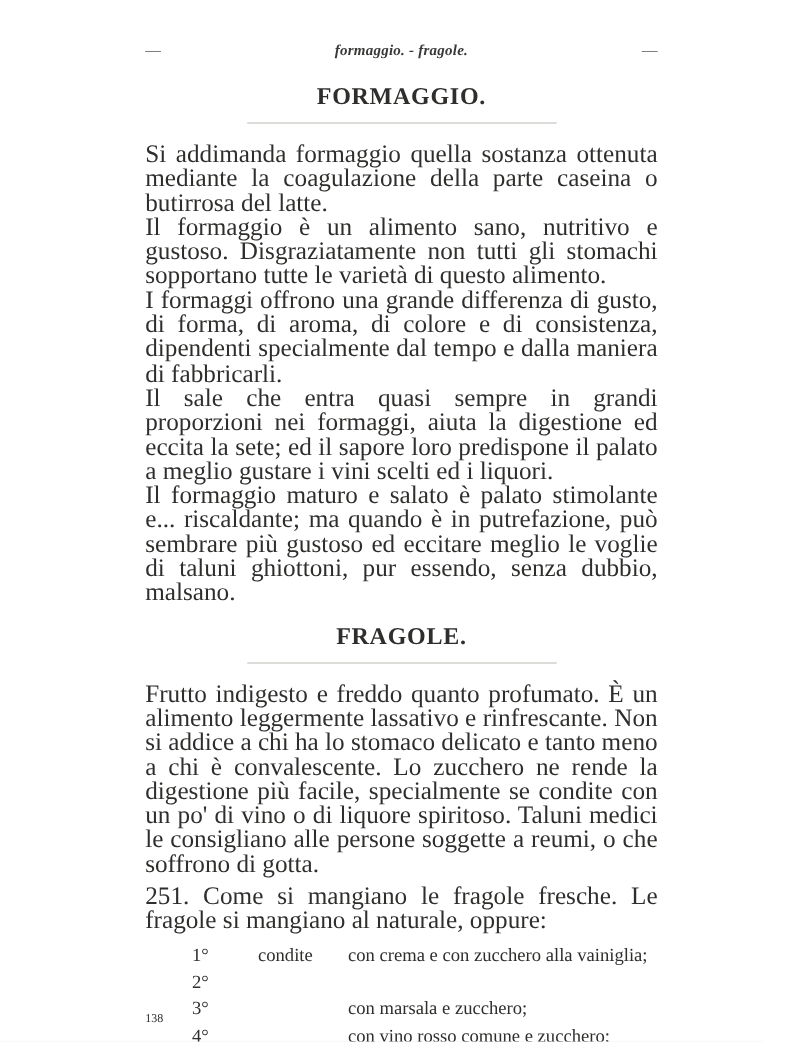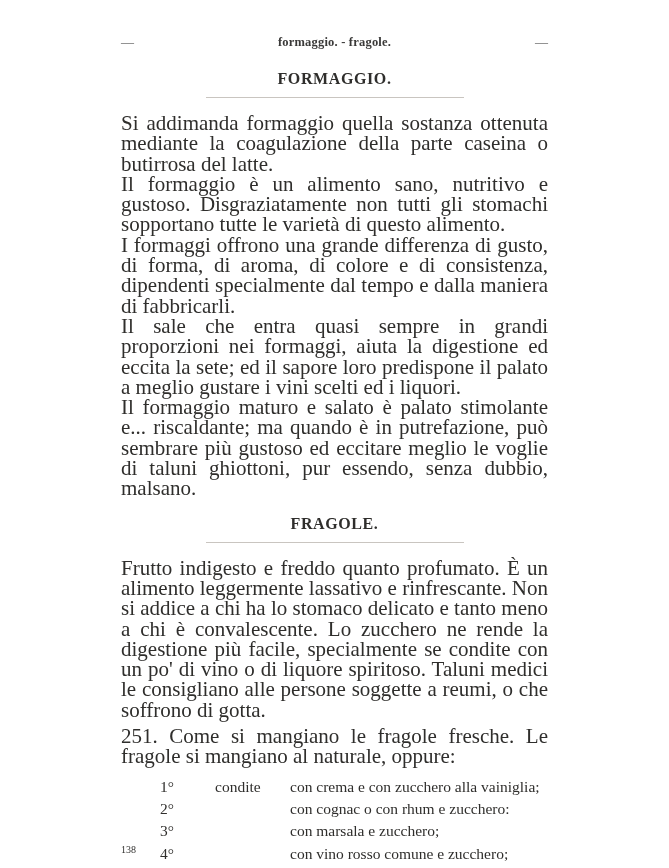--- a/index.html
+++ b/index.html
@@ -21,29 +21,30 @@
   .running-head {
     display: flex;
     justify-content: space-between;
     align-items: baseline;
     font-size: 13px;
     line-height: 16px;
     margin-bottom: 20px;
     color: #3a3938;
   }
   .head-title {
+    font-style: italic;
     font-weight: bold;
     font-size: 12.5px;
     letter-spacing: 0.2px;
   }
   .dash {
     color: #555;
   }
   .sec-title {
-    font-size: 16px;
+    font-size: 20px;
     font-weight: bold;
     text-align: center;
     letter-spacing: 0.6px;
     margin: 16px 0 9px 0;
   }
   .rule {
     height: 1px;
     background: #c9c5c0;
     width: 258px;
     margin: 0 auto 15px auto;
@@ -109,21 +110,20 @@
 
     <div class="list">
       <div class="row">
         <span class="col-num">1°</span>
         <span class="col-label">condite</span>
         <span class="col-text">con crema e con zucchero alla vainiglia;</span>
       </div>
       <div class="row">
         <span class="col-num">2°</span>
         <span class="col-label"></span>
-        <span class="col-text">con cognac o con rhum e zucchero:</span>
       </div>
       <div class="row">
         <span class="col-num">3°</span>
         <span class="col-label"></span>
         <span class="col-text">con marsala e zucchero;</span>
       </div>
       <div class="row">
         <span class="col-num">4°</span>
         <span class="col-label"></span>
         <span class="col-text">con vino rosso comune e zucchero;</span>

